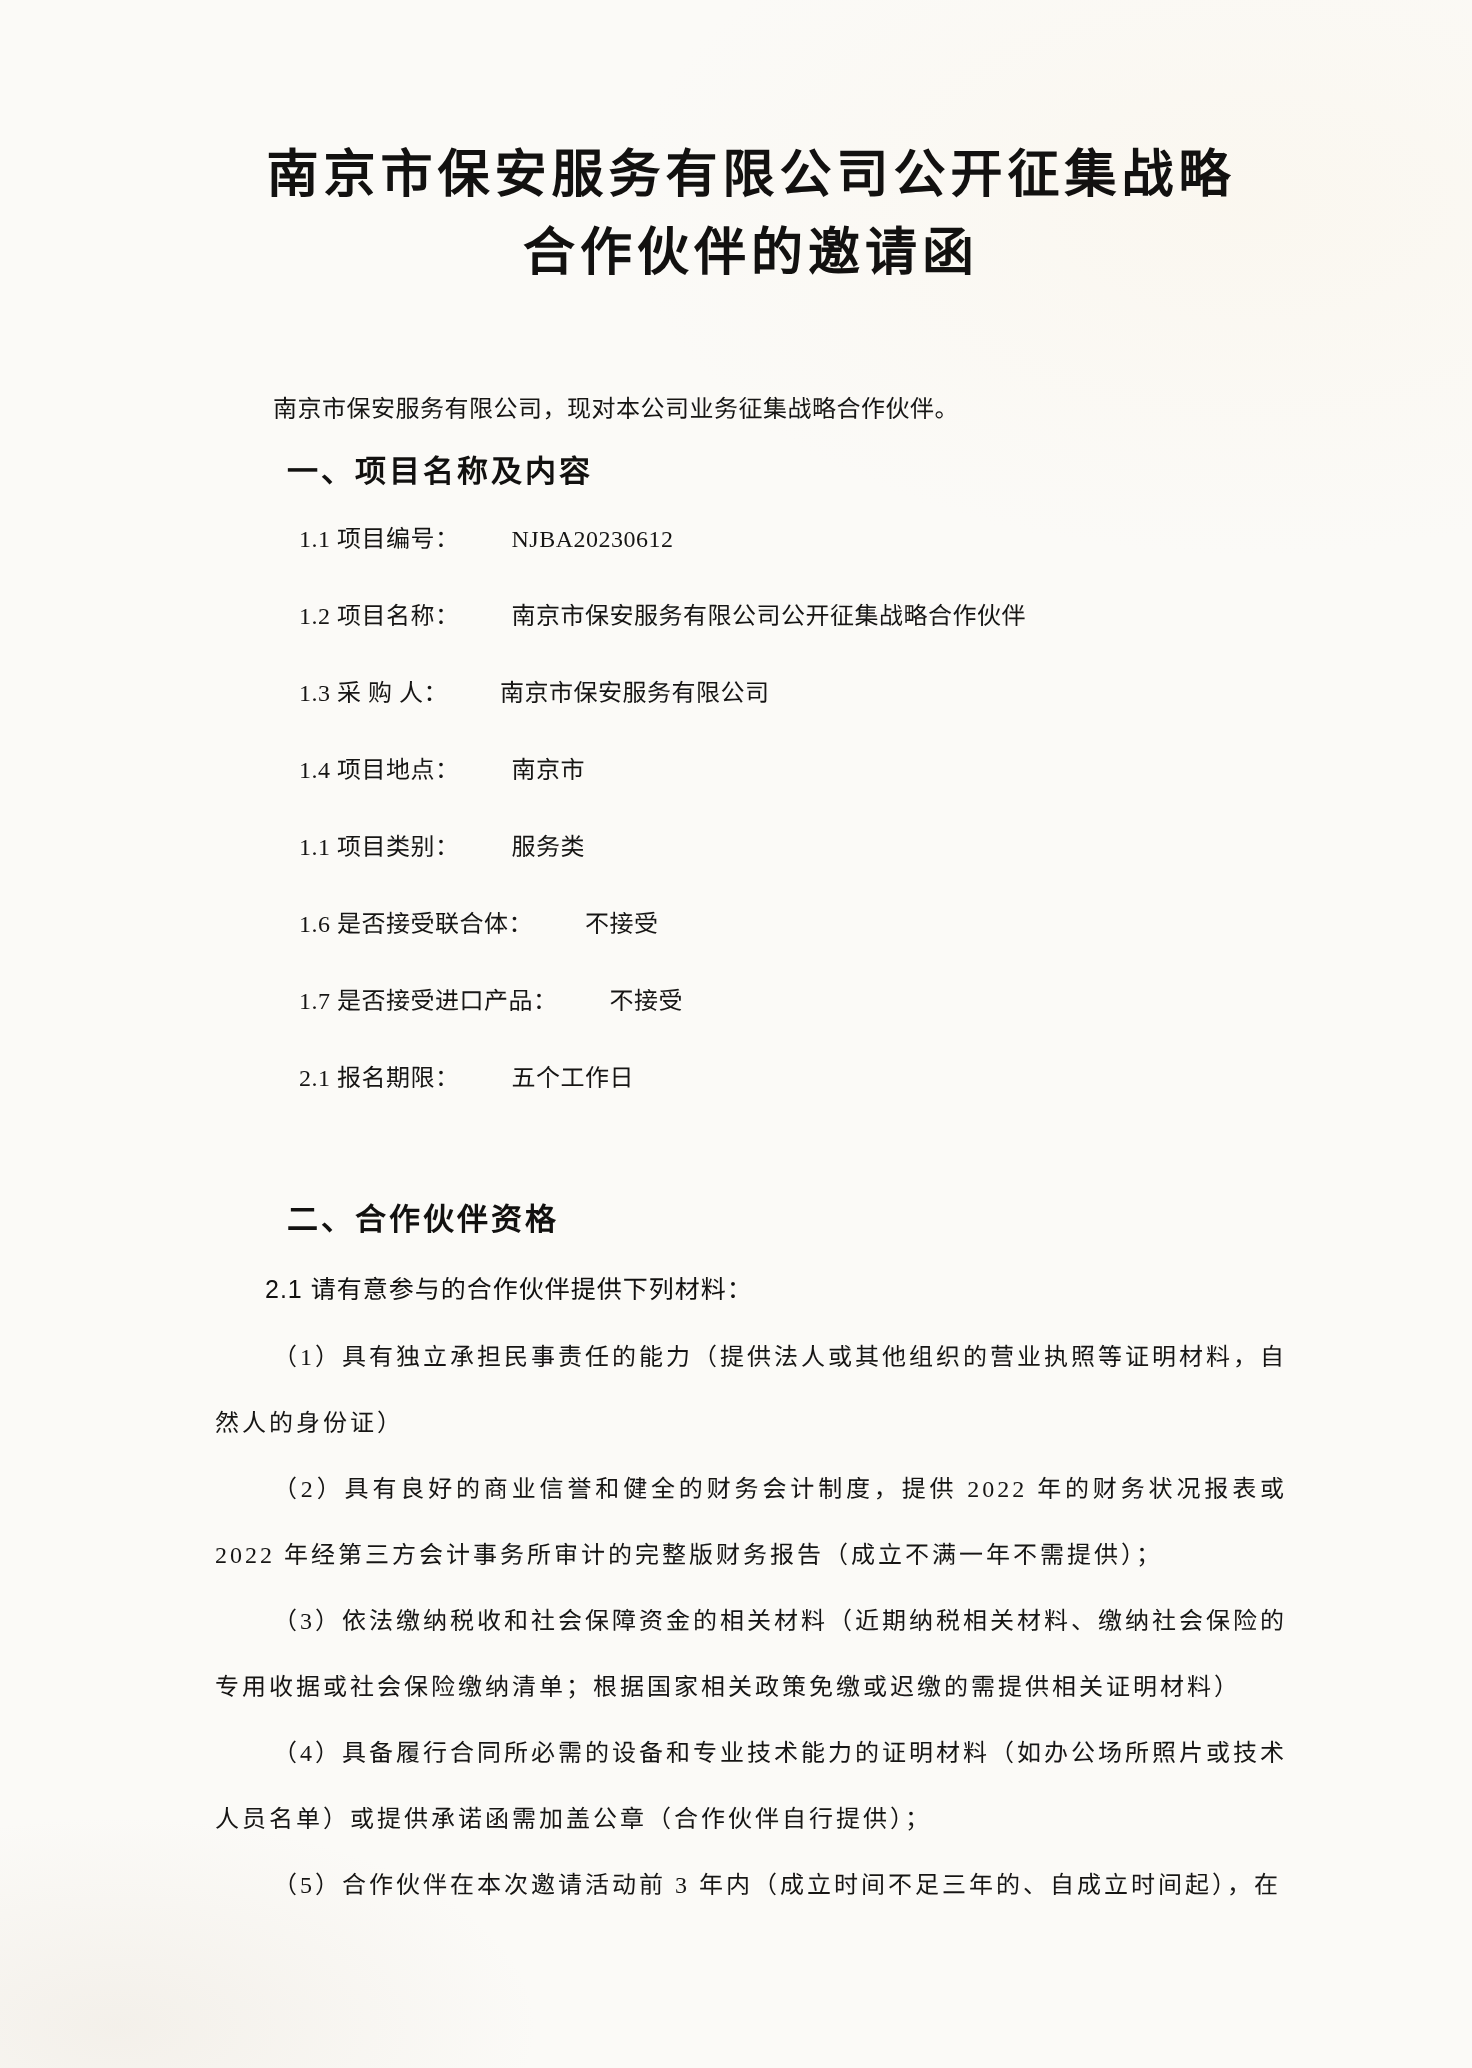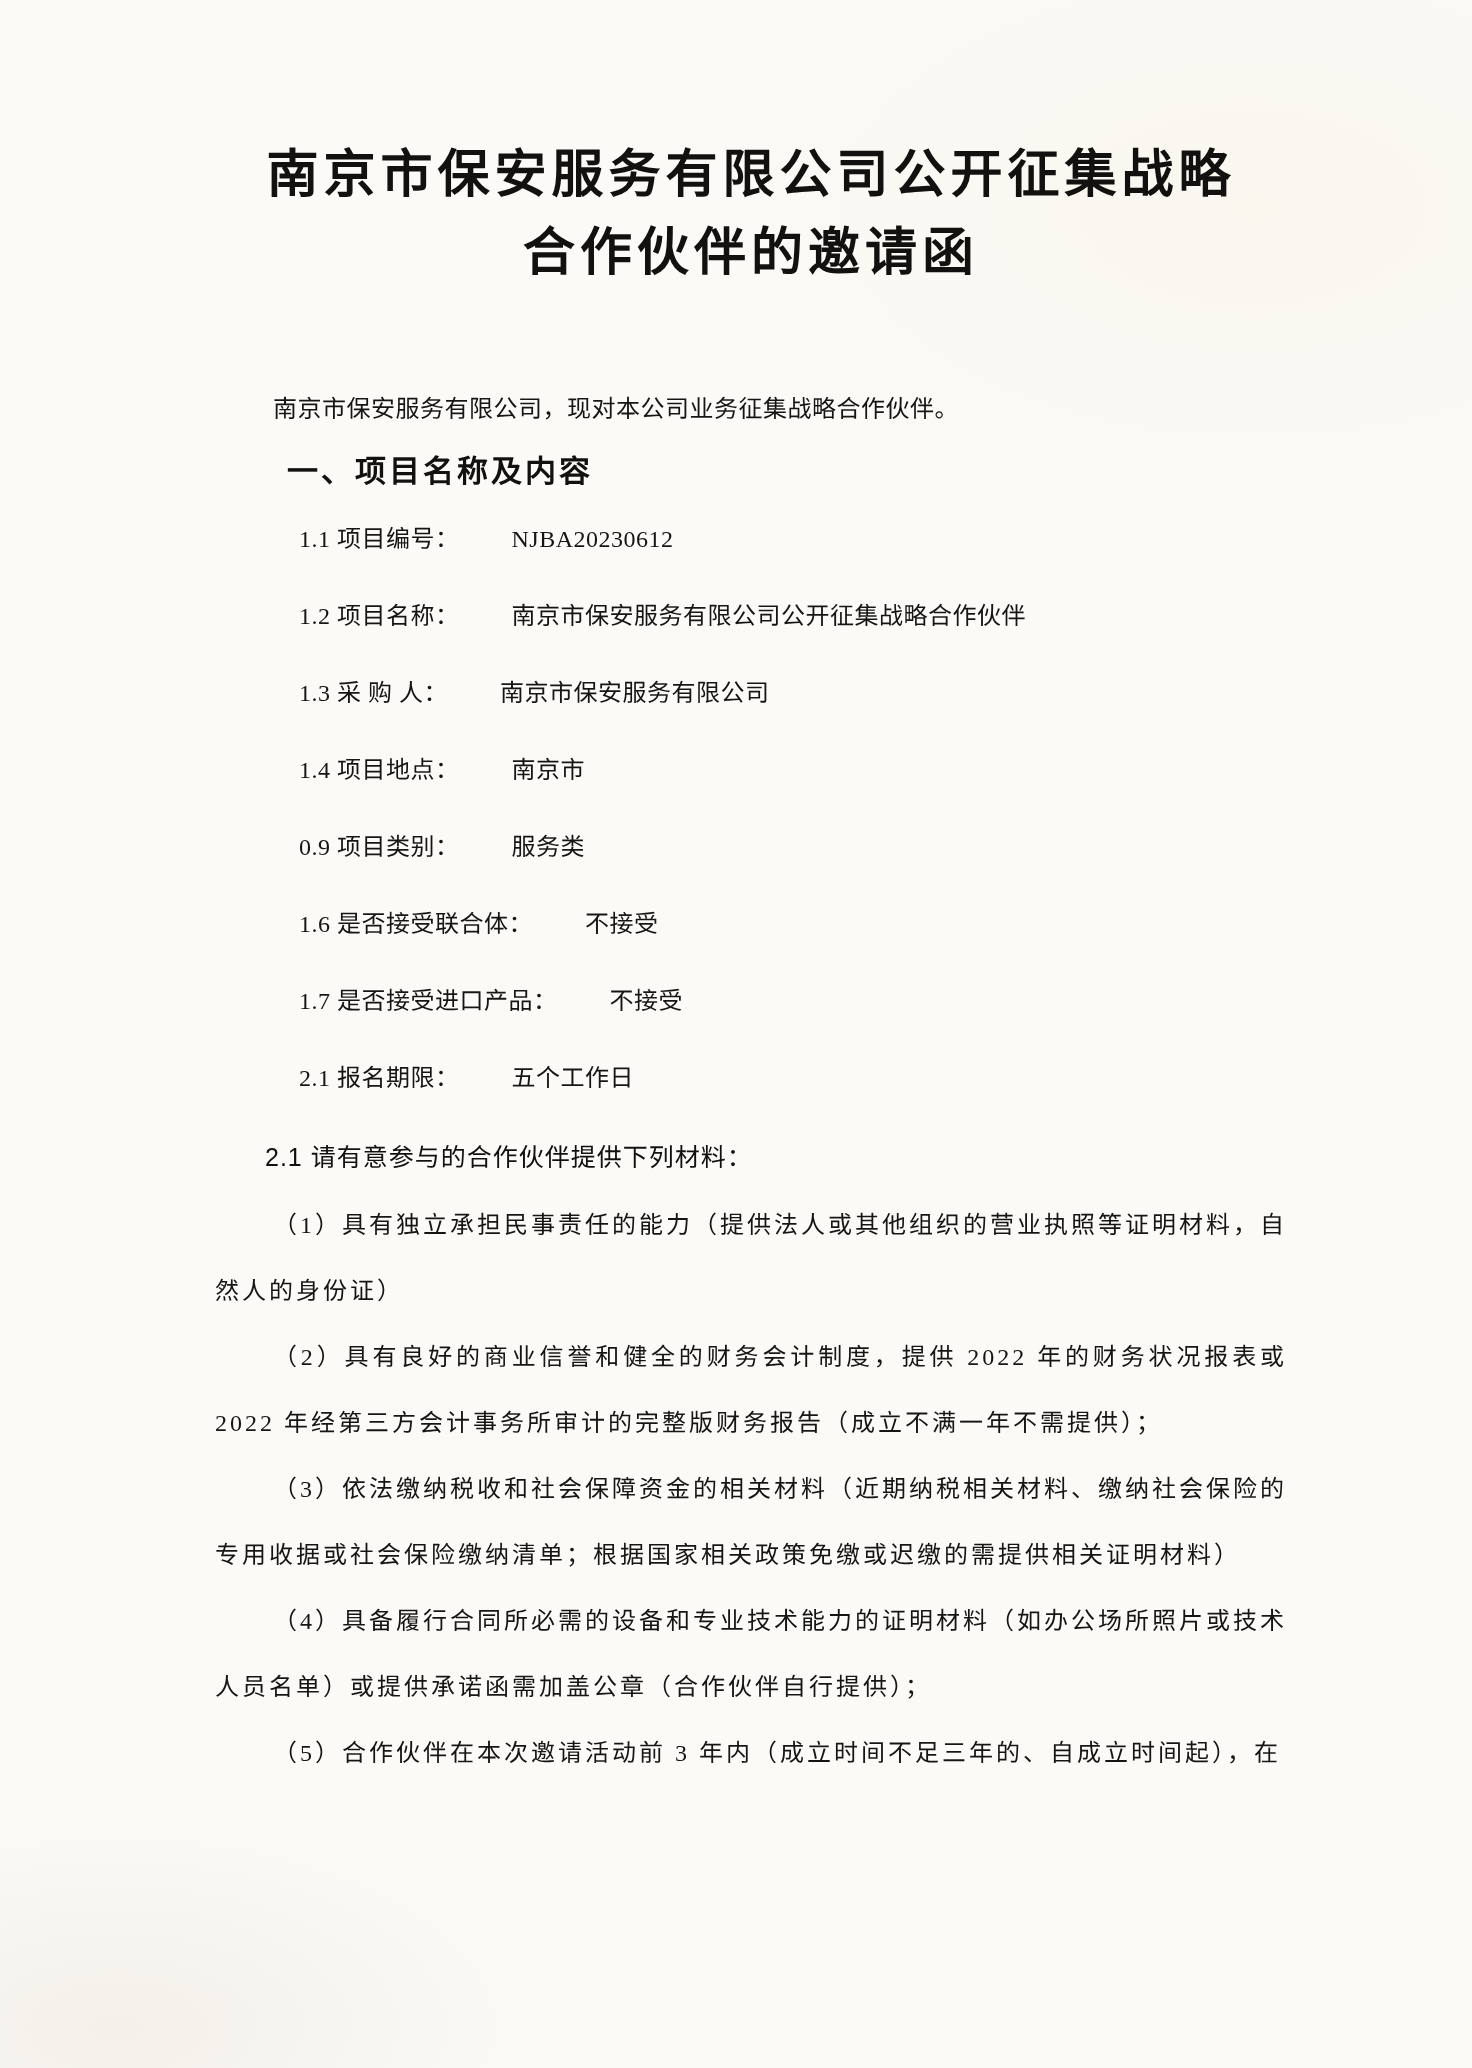--- a/index.html
+++ b/index.html
@@ -113,33 +113,34 @@
     <div class="item">
       <span class="item-label">1.2 项目名称：</span><span class="item-value">南京市保安服务有限公司公开征集战略合作伙伴</span>
     </div>
     <div class="item">
       <span class="item-label">1.3 采 购 人：</span><span class="item-value">南京市保安服务有限公司</span>
     </div>
     <div class="item">
       <span class="item-label">1.4 项目地点：</span><span class="item-value">南京市</span>
     </div>
     <div class="item">
-      <span class="item-label">0.9 项目类别：</span><span class="item-value">服务类</span>
+      <span class="item-label">1.1 项目类别：</span><span class="item-value">服务类</span>
     </div>
     <div class="item">
       <span class="item-label">1.6 是否接受联合体：</span><span class="item-value">不接受</span>
     </div>
     <div class="item">
       <span class="item-label">1.7 是否接受进口产品：</span><span class="item-value">不接受</span>
     </div>
     <div class="item">
       <span class="item-label">2.1 报名期限：</span><span class="item-value">五个工作日</span>
     </div>
   </div>
 
+  <h2 class="section-heading sec2">二、合作伙伴资格</h2>
 
   <p class="sub-heading">2.1 请有意参与的合作伙伴提供下列材料：</p>
 
   <div class="paras">
     <p class="para">（1）具有独立承担民事责任的能力（提供法人或其他组织的营业执照等证明材料，自然人的身份证）</p>
     <p class="para">（2）具有良好的商业信誉和健全的财务会计制度，提供 2022 年的财务状况报表或 2022 年经第三方会计事务所审计的完整版财务报告（成立不满一年不需提供）；</p>
     <p class="para">（3）依法缴纳税收和社会保障资金的相关材料（近期纳税相关材料、缴纳社会保险的专用收据或社会保险缴纳清单；根据国家相关政策免缴或迟缴的需提供相关证明材料）</p>
     <p class="para">（4）具备履行合同所必需的设备和专业技术能力的证明材料（如办公场所照片或技术人员名单）或提供承诺函需加盖公章（合作伙伴自行提供）；</p>
     <p class="para">（5）合作伙伴在本次邀请活动前 3 年内（成立时间不足三年的、自成立时间起），在</p>
   </div>

